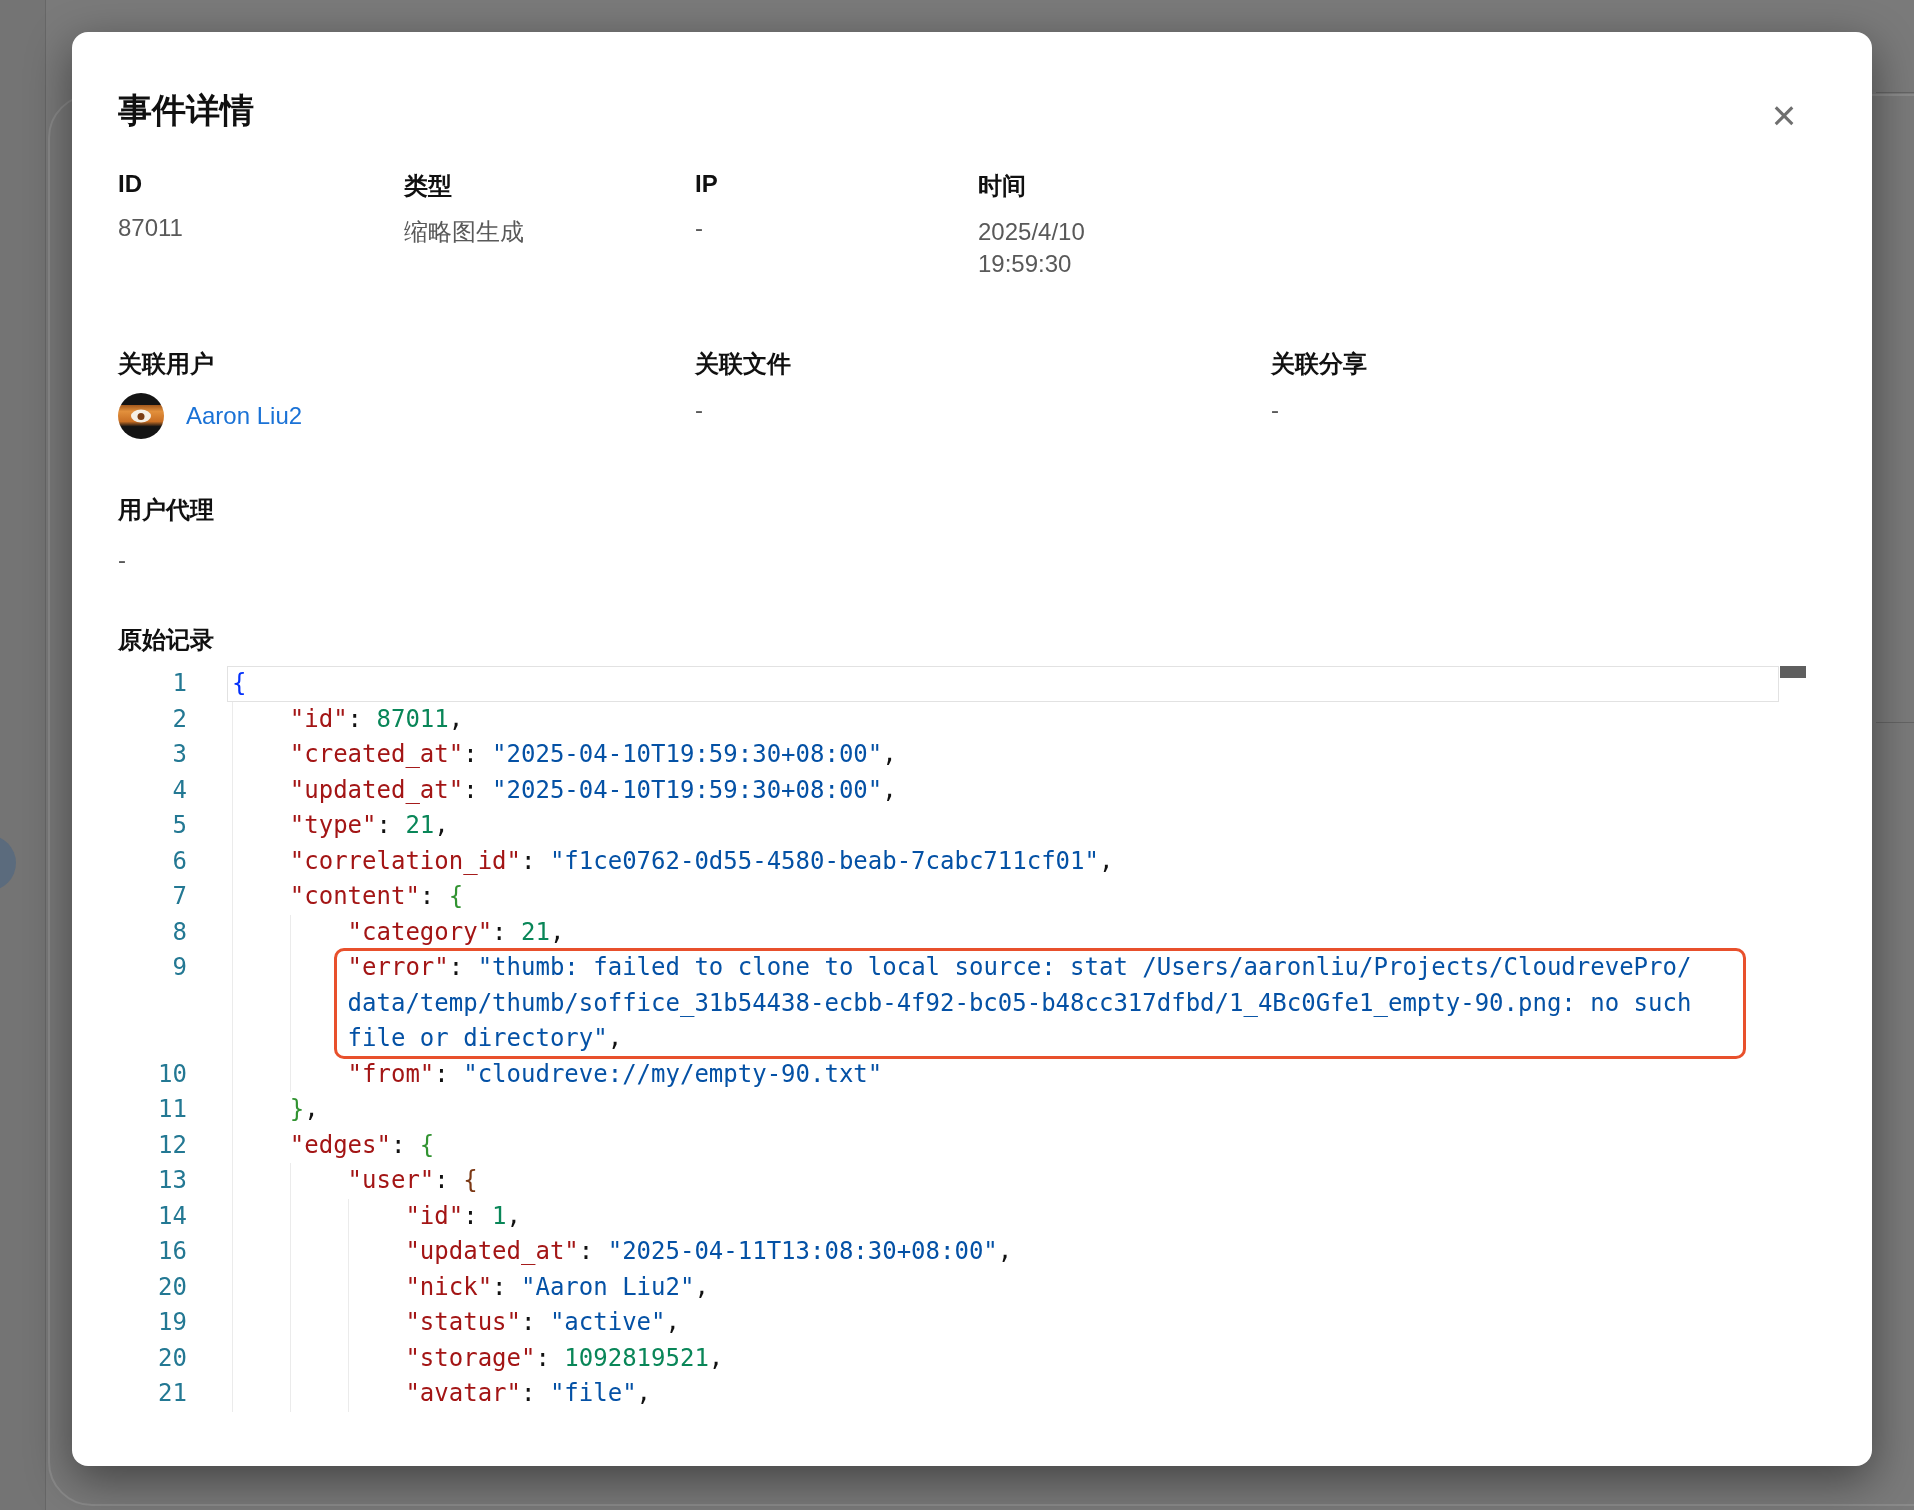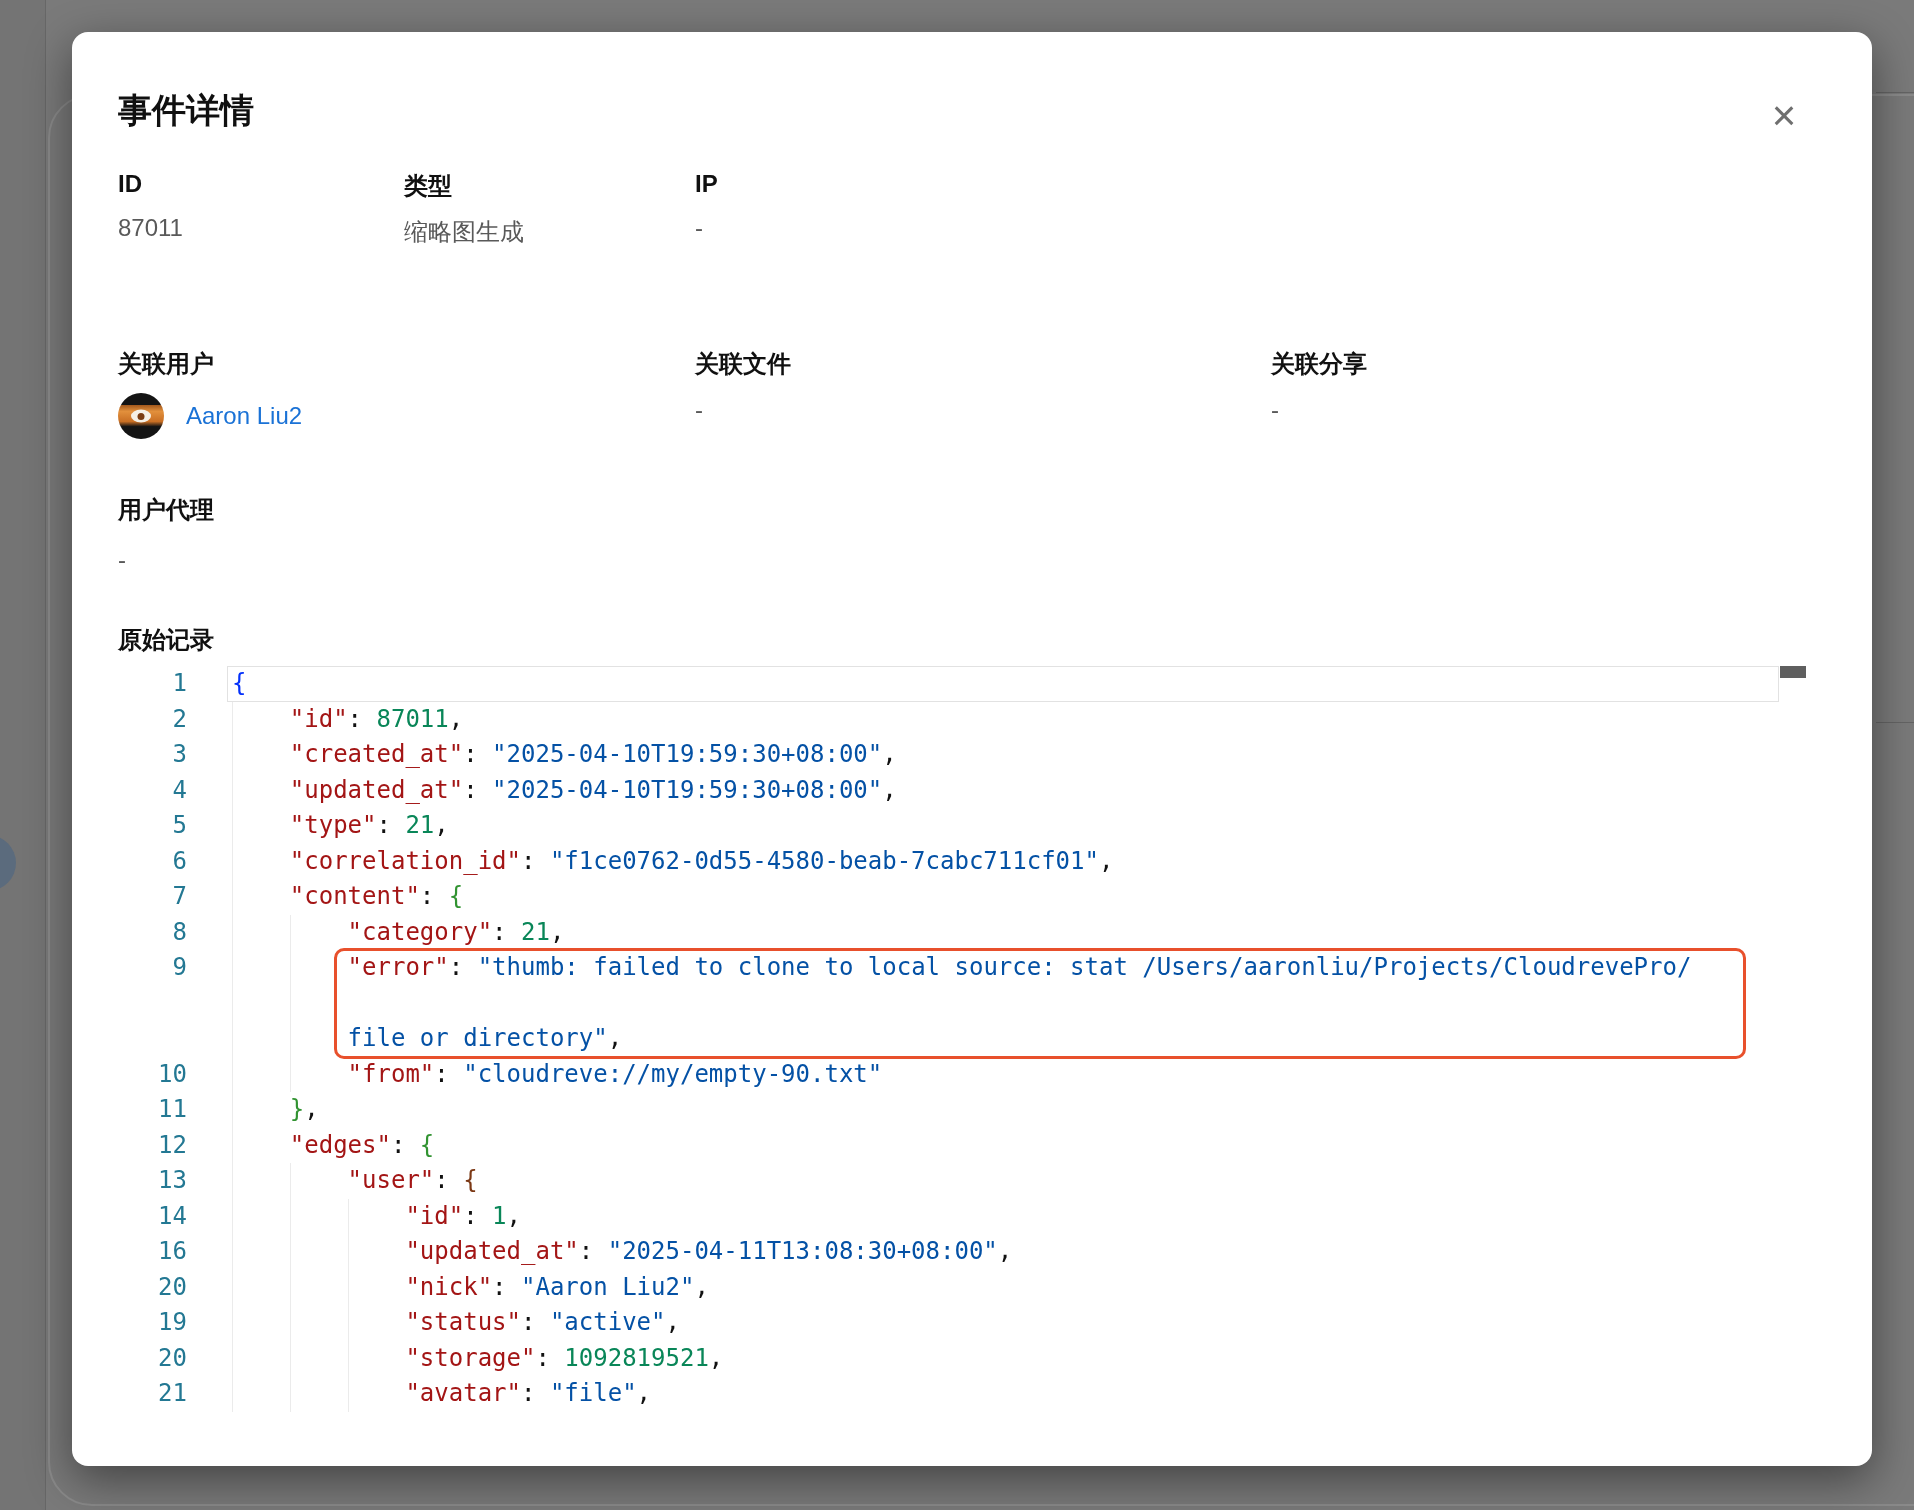--- a/index.html
+++ b/index.html
@@ -106,20 +106,24 @@
       <div class="fld-value">87011</div>
     </div>
     <div>
       <div class="fld-label">类型</div>
       <div class="fld-value">缩略图生成</div>
     </div>
     <div>
       <div class="fld-label">IP</div>
       <div class="fld-value">-</div>
     </div>
+    <div>
+      <div class="fld-label">时间</div>
+      <div class="fld-value narrow">2025/4/10 19:59:30</div>
+    </div>
   </div>
 
   <div class="grid-row r2">
     <div>
       <div class="fld-label">关联用户</div>
       <div class="user-line">
         <span class="avatar">
             <span class="emblem"></span>
           </span>
         <a class="link" href="#">Aaron Liu2</a>
@@ -178,21 +182,21 @@
       <div class="ed-row">
         <div class="ln">8</div>
         <div class="code"><i class="guide" style="left: 0ch;"></i><i class="guide" style="left: 4ch;"></i><span class="tk-ws">        </span><span class="tk-k">"category"</span><span class="tk-p">: </span><span class="tk-n">21</span><span class="tk-p">,</span></div>
       </div>
       <div class="ed-row">
         <div class="ln">9</div>
         <div class="code"><i class="guide" style="left: 0ch;"></i><i class="guide" style="left: 4ch;"></i><span class="tk-ws">        </span><span class="tk-k">"error"</span><span class="tk-p">: </span><span class="tk-s">"thumb: failed to clone to local source: stat /Users/aaronliu/Projects/CloudrevePro/</span></div>
       </div>
       <div class="ed-row">
         <div class="ln"></div>
-        <div class="code"><i class="guide" style="left: 0ch;"></i><i class="guide" style="left: 4ch;"></i><span class="tk-ws">        </span></div>
+        <div class="code"><i class="guide" style="left: 0ch;"></i><i class="guide" style="left: 4ch;"></i><span class="tk-ws">        </span><span class="tk-s">data/temp/thumb/soffice_31b54438-ecbb-4f92-bc05-b48cc317dfbd/1_4Bc0Gfe1_empty-90.png: no such</span></div>
       </div>
       <div class="ed-row">
         <div class="ln"></div>
         <div class="code"><i class="guide" style="left: 0ch;"></i><i class="guide" style="left: 4ch;"></i><span class="tk-ws">        </span><span class="tk-s">file or directory"</span><span class="tk-p">,</span></div>
       </div>
       <div class="ed-row">
         <div class="ln">10</div>
         <div class="code"><i class="guide" style="left: 0ch;"></i><i class="guide" style="left: 4ch;"></i><span class="tk-ws">        </span><span class="tk-k">"from"</span><span class="tk-p">: </span><span class="tk-s">"cloudreve://my/empty-90.txt"</span></div>
       </div>
       <div class="ed-row">

